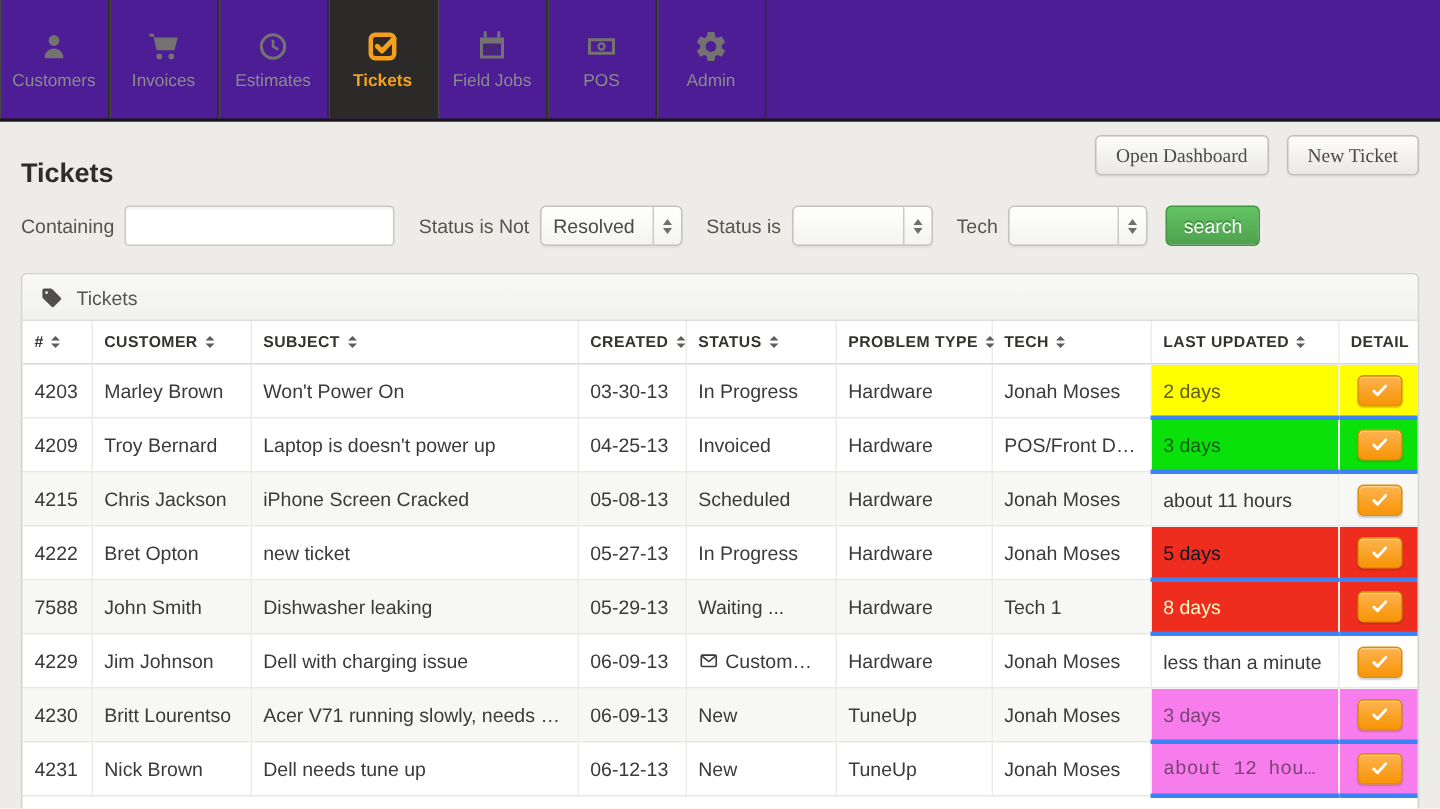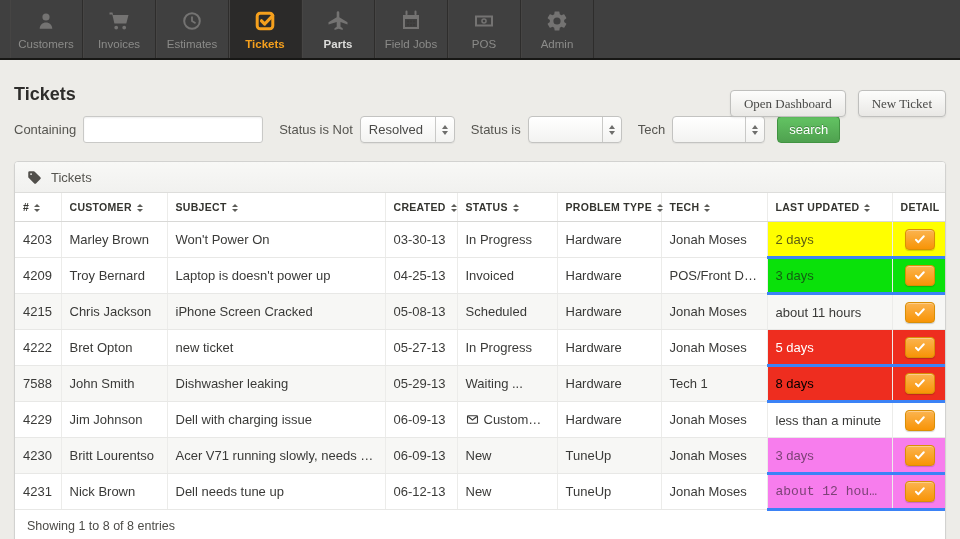--- a/index.html
+++ b/index.html
@@ -1,20 +1,20 @@
 <!DOCTYPE html>
 <html><head>
 <meta charset="utf-8">
 <style>
   *{margin:0;padding:0;box-sizing:border-box}
   html,body{width:960px;height:539px;overflow:hidden}
   body{background:#edece8;font-family:"Liberation Sans",sans-serif;position:relative}
 
   
-  .topnav{height:60px;background:#404040;border-bottom:2px solid #171715;display:flex;padding-left:10px}
+  .topnav{height:81px;background:#4c1d95;border-bottom:2px solid #171715;display:flex;}
   .nav-item{width:73px;display:flex;flex-direction:column;align-items:center;justify-content:center;gap:5px;
     border-right:1px solid #2e2d2c;box-shadow:inset 1px 0 0 #464544;cursor:pointer}
   .nav-icon{width:24px;height:24px;color:#747372;display:flex;align-items:center;justify-content:center}
   .nav-icon svg{display:block}
   .nav-label{font-size:11.5px;color:#8b8b89;white-space:nowrap}
   .nav-item.active{background:#2b2a29}
   .nav-item.active .nav-icon{color:#f5a01d}
   .nav-item.active .nav-label{color:#f5a01d;font-weight:bold}
   .nav-item.bright .nav-label{color:#dddddb;font-weight:bold}
 
@@ -105,28 +105,20 @@
     </div>
     <div class="nav-item active">
       <span class="nav-icon">
         <svg width="24" height="24" viewBox="0 0 24 24" fill="currentColor">
           <rect x="4.2" y="4.2" width="15.6" height="15.6" rx="3" fill="none" stroke="currentColor" stroke-width="3"></rect>
           <path d="M8.5 11.8l3.2 3.2 8-8.4" fill="none" stroke="currentColor" stroke-width="3.2" stroke-linecap="round" stroke-linejoin="round"></path>
         </svg>
       </span>
       <span class="nav-label">Tickets</span>
     </div>
-    <div class="nav-item bright">
-      <span class="nav-icon">
-        <svg width="24" height="24" viewBox="0 0 24 24" fill="currentColor">
-          <path d="M21.5 15.5v-2.2l-8.2-5V3.6a1.3 1.3 0 0 0-2.6 0v4.7l-8.2 5v2.2l8.2-2.6v4.8l-2.2 1.5v1.7l4.1-1.2 4.1 1.2v-1.7l-2.2-1.5v-4.8z"></path>
-        </svg>
-      </span>
-      <span class="nav-label">Parts</span>
-    </div>
     <div class="nav-item">
       <span class="nav-icon">
         <svg width="24" height="24" viewBox="0 0 24 24" fill="currentColor">
           <path d="M7.5 2.6v2.6M16.5 2.6v2.6" stroke="currentColor" stroke-width="2" stroke-linecap="round" fill="none"></path>
           <path fill-rule="evenodd" d="M4 6h16v14H4zm2 4h12v8H6z"></path>
           <path d="M8 11.6h1.9v1.7H8zm3.1 0h1.9v1.7h-1.9zm3.1 0h1.9v1.7h-1.9zM8 15h1.9v1.7H8zm3.1 0h1.9v1.7h-1.9zm3.1 0h1.9v1.7h-1.9z" fill="#3b3a39"></path>
         </svg>
       </span>
       <span class="nav-label">Field Jobs</span>
     </div>
@@ -271,38 +263,38 @@
               </button></td>
           </tr>
           <tr>
             <td><span>4222</span></td>
             <td><span>Bret Opton</span></td>
             <td><span>new ticket</span></td>
             <td><span>05-27-13</span></td>
             <td><span>In Progress</span></td>
             <td><span>Hardware</span></td>
             <td><span>Jonah Moses</span></td>
-            <td class="hl" style="background: rgb(238, 45, 31); color: #ffffff;"><span>5 days</span></td>
+            <td class="hl" style="background: rgb(238, 45, 31); color: #0f172a;"><span>5 days</span></td>
             <td class="detail-cell hl" style="background: rgb(238, 45, 31);"><button class="detail-btn">
                 <span style="display:flex">
                   <svg width="14" height="13" viewBox="0 0 24 24" fill="currentColor">
                     <path d="M4.5 12.5l4.5 4.5 10-11" fill="none" stroke="#fff" stroke-width="3.6" stroke-linecap="round" stroke-linejoin="round"></path>
                   </svg>
                 </span>
               </button></td>
           </tr>
           <tr>
             <td><span>7588</span></td>
             <td><span>John Smith</span></td>
             <td><span>Dishwasher leaking</span></td>
             <td><span>05-29-13</span></td>
             <td><span>Waiting ...</span></td>
             <td><span>Hardware</span></td>
             <td><span>Tech 1</span></td>
-            <td class="hl" style="background: rgb(238, 45, 31); color: #000000;"><span>8 days</span></td>
+            <td class="hl" style="background: rgb(238, 45, 31); color: #fef9c3;"><span>8 days</span></td>
             <td class="detail-cell hl" style="background: rgb(238, 45, 31);"><button class="detail-btn">
                 <span style="display:flex">
                   <svg width="14" height="13" viewBox="0 0 24 24" fill="currentColor">
                     <path d="M4.5 12.5l4.5 4.5 10-11" fill="none" stroke="#fff" stroke-width="3.6" stroke-linecap="round" stroke-linejoin="round"></path>
                   </svg>
                 </span>
               </button></td>
           </tr>
           <tr>
             <td><span>4229</span></td>

